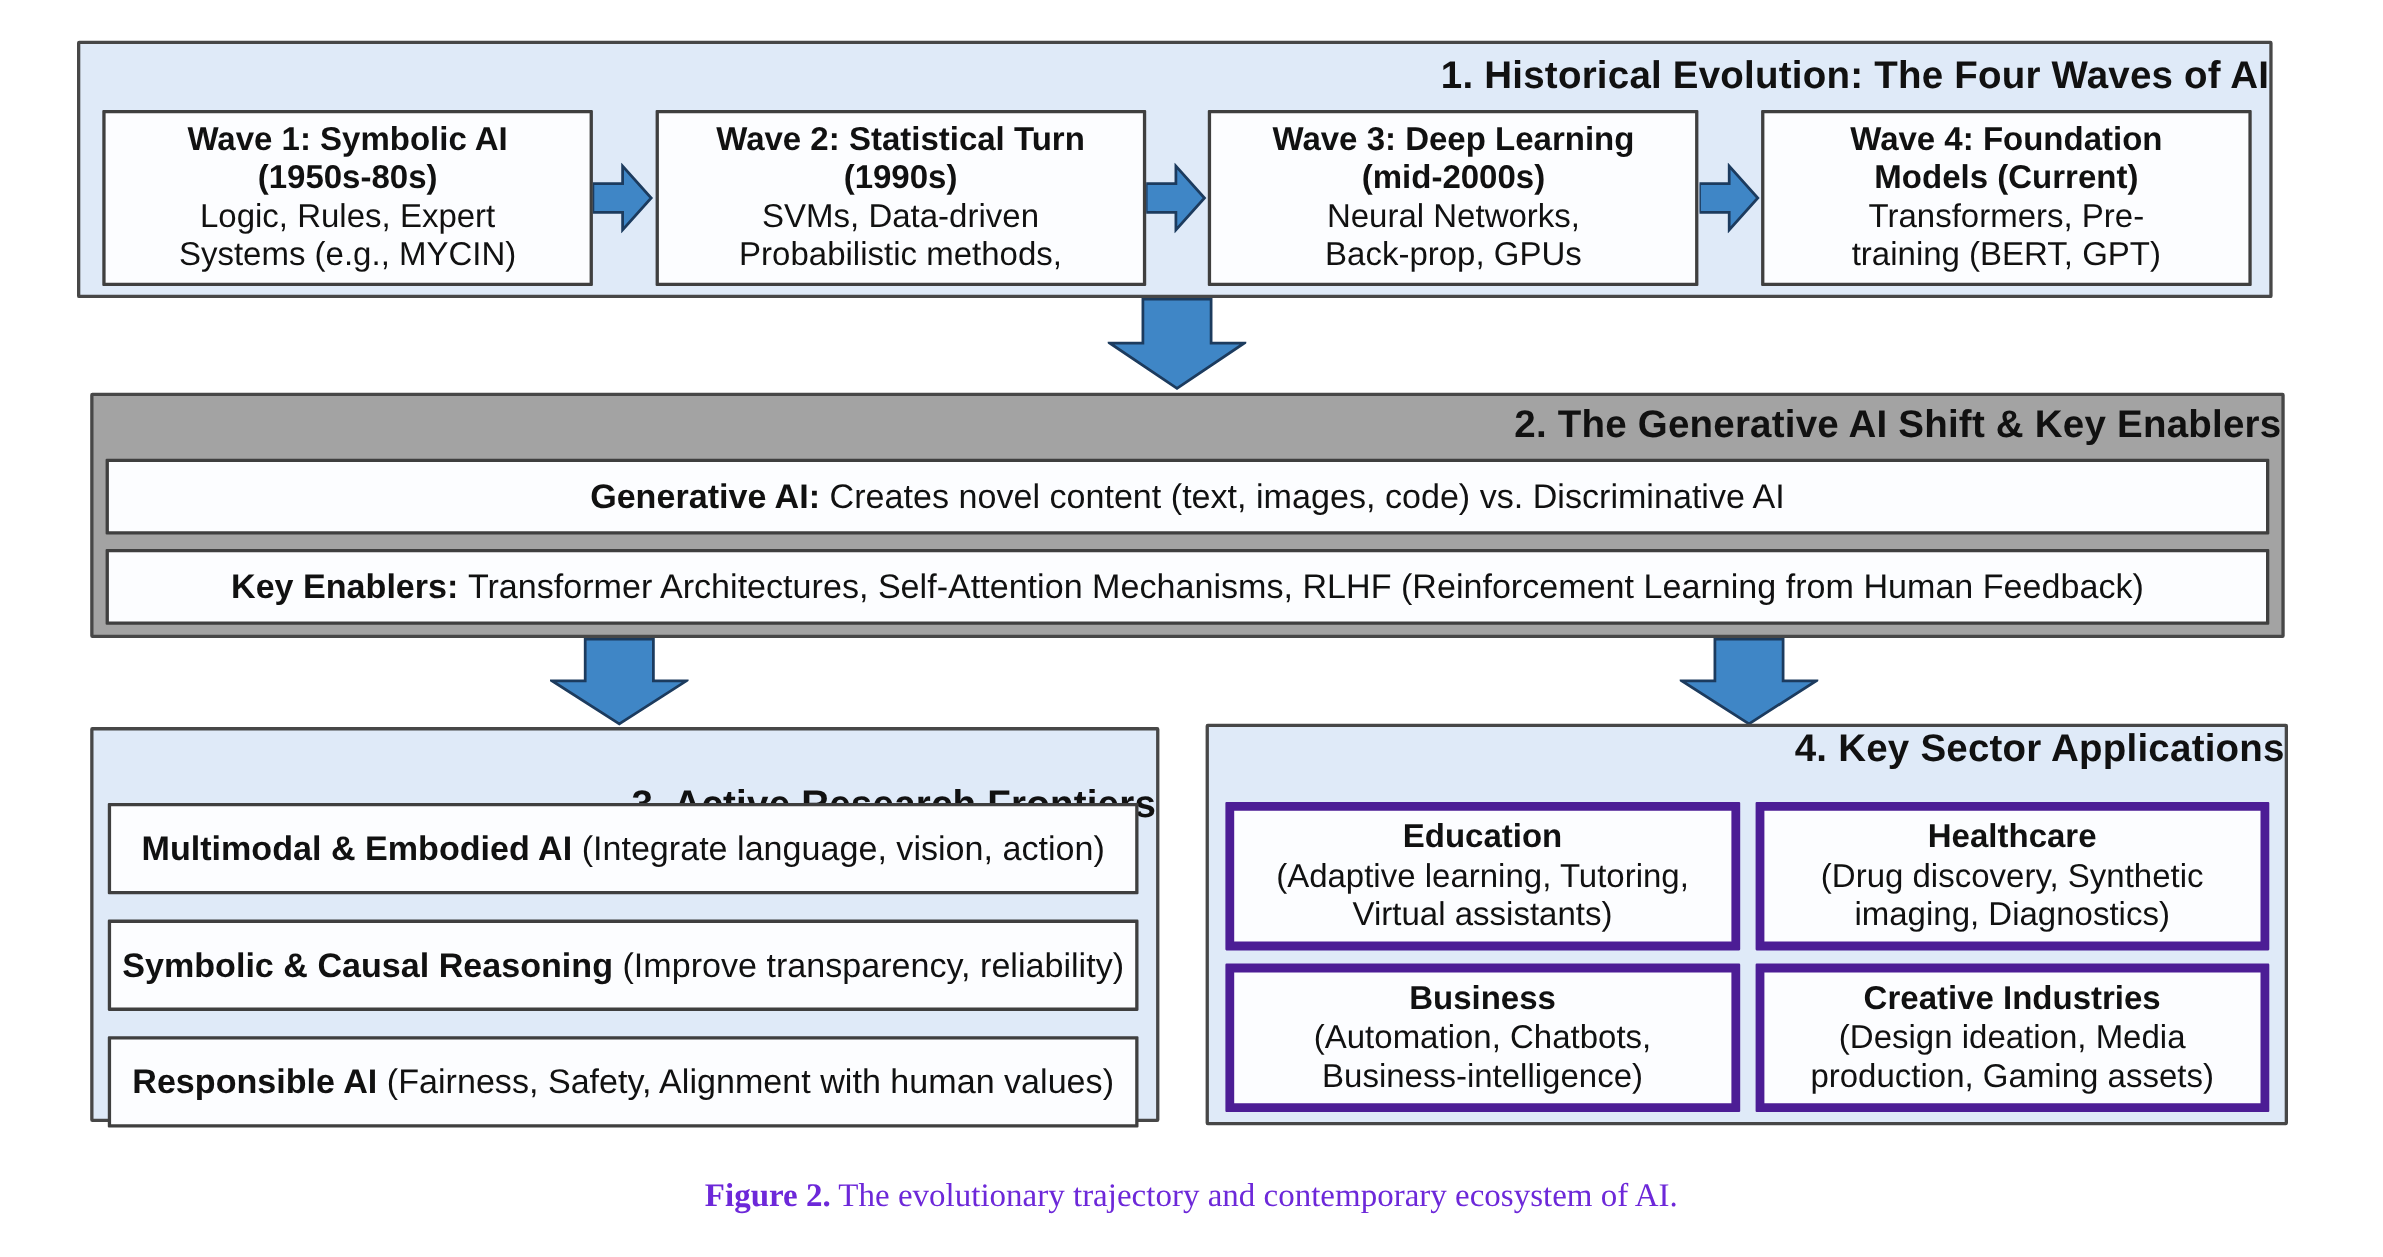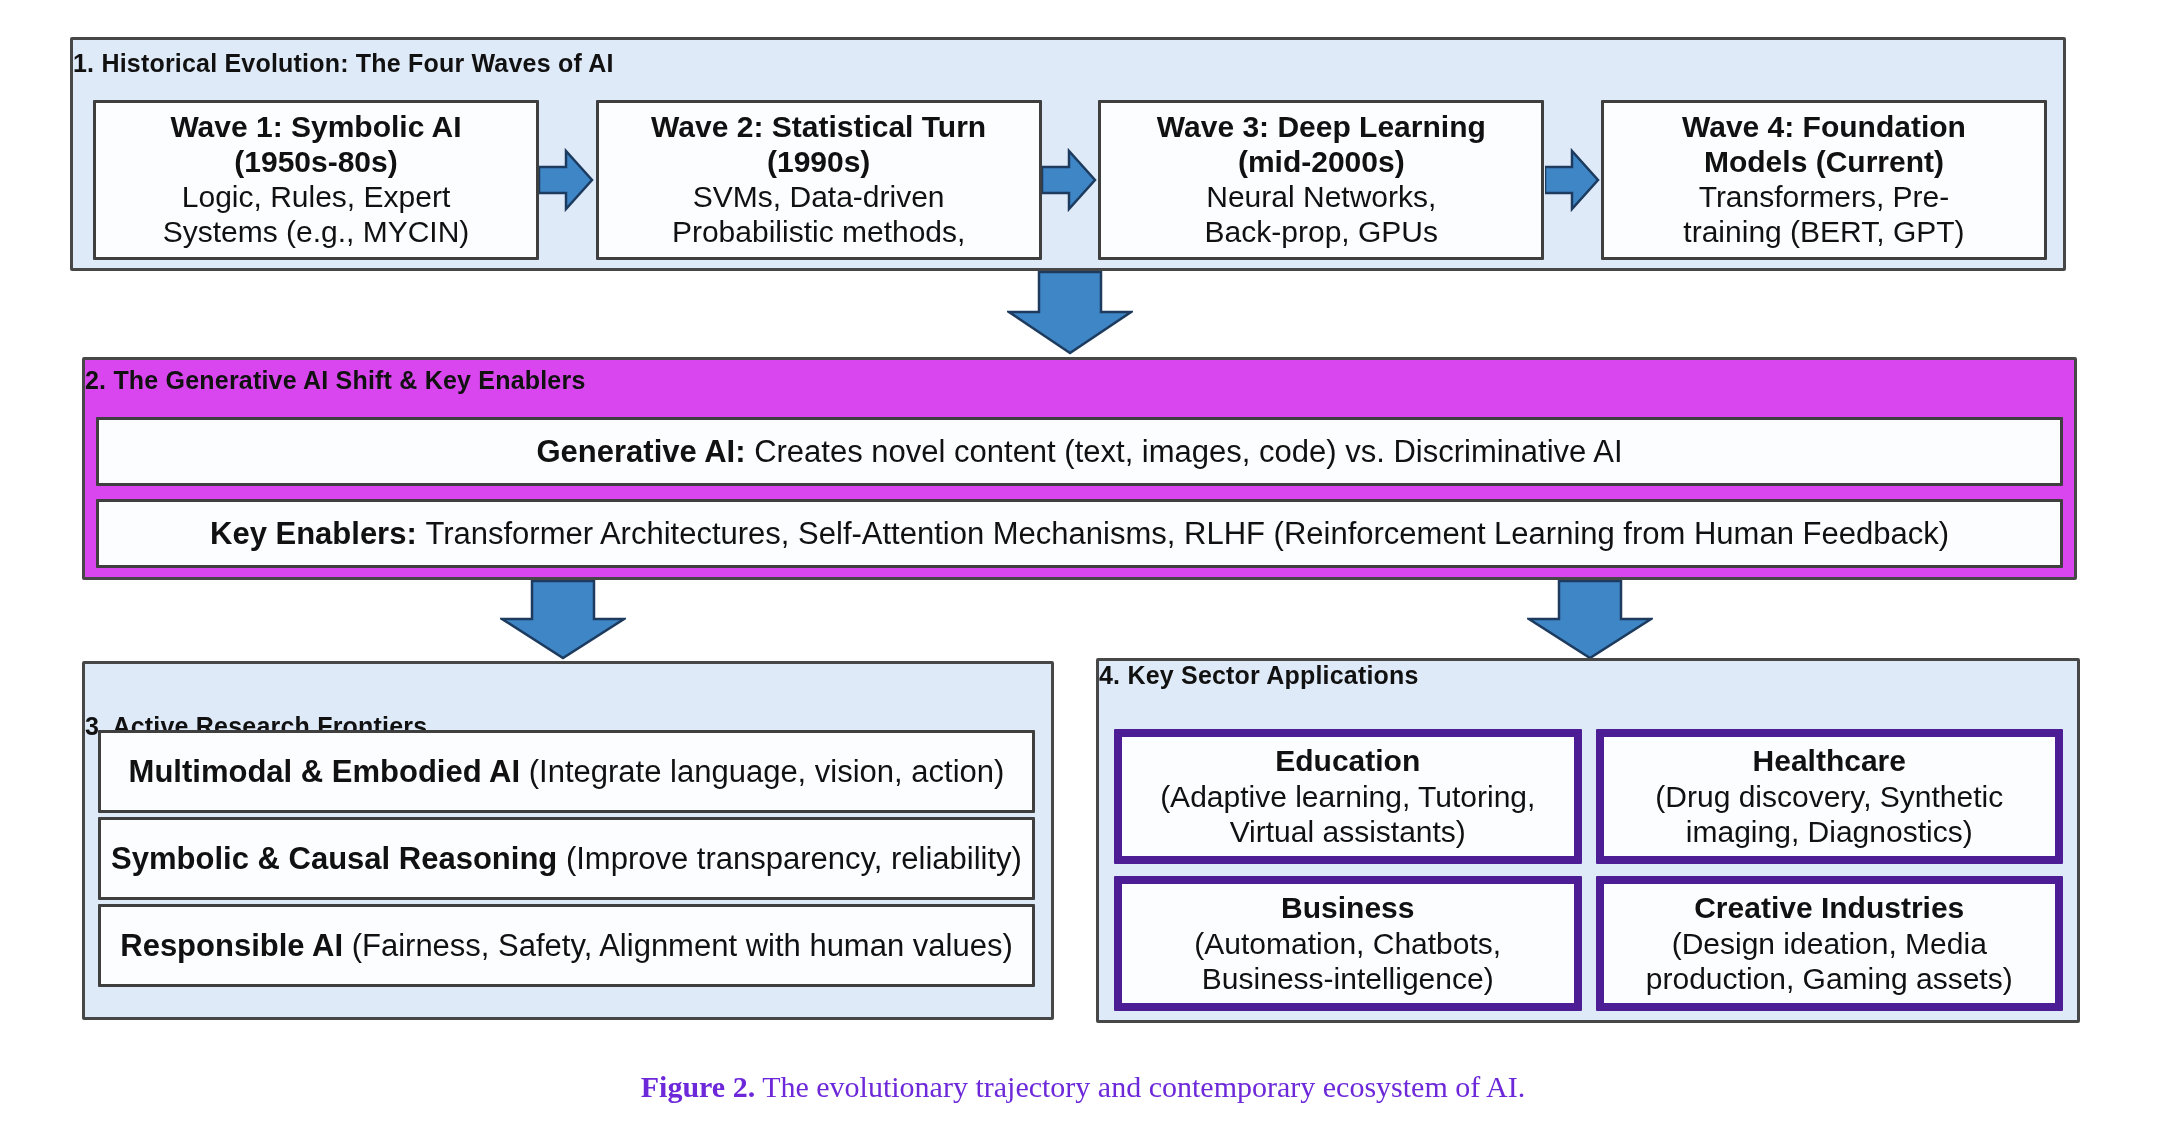--- a/index.html
+++ b/index.html
@@ -1,44 +1,44 @@
 <!DOCTYPE html>
 <html><head>
 <meta charset="utf-8">
 <style>
   html,body{margin:0;padding:0;background:#ffffff;}
   .canvas{
     position:relative;width:2166px;height:1143px;background:#ffffff;
     font-family:"Liberation Sans",sans-serif;color:#111;overflow:hidden;
   }
   .sec{position:absolute;border:3px solid #474747;background:#dfeaf8;box-sizing:border-box;border-radius:2px;}
-  .sec-title{font-weight:bold;font-size:25px;text-align:left;letter-spacing:0.2px;}
+  .sec-title{font-weight:bold;font-size:35px;text-align:right;letter-spacing:0.2px;}
   
   .sec1{left:70px;top:37px;width:1996px;height:234px;}
   .sec1 .sec-title{padding-top:9px;}
   .wave-row{position:absolute;left:20px;right:16px;top:60px;height:160px;display:flex;justify-content:space-between;align-items:center;}
   .wave-box{width:446px;height:160px;box-sizing:border-box;background:#fcfdff;border:3px solid #3f3f3f;
     display:flex;flex-direction:column;justify-content:center;text-align:center;font-size:30px;line-height:1.16;border-radius:1px;}
   .wave-box .b{font-weight:bold;display:block;}
   .wave-box .d{display:block;}
   .arrow-right-svg{flex:none;display:block;}
   
   .block-arrow{position:absolute;}
   
-  .sec2{left:82px;top:357px;width:1995px;height:223px;background:#d946ef;}
+  .sec2{left:82px;top:357px;width:1995px;height:223px;background:#a3a3a3;}
   .sec2 .sec-title{padding-top:6px;}
   .sec2-rows{position:absolute;left:11px;right:11px;top:57px;}
   .wide-row{height:69px;box-sizing:border-box;background:#fcfdff;border:3px solid #3f3f3f;margin-bottom:13px;
     display:flex;align-items:center;justify-content:center;font-size:31px;border-radius:1px;}
   .wide-row .b{font-weight:bold;}
   
   .sec3{left:82px;top:661px;width:972px;height:359px;}
   .sec3 .sec-title{padding-top:22px;margin-top:26px;}
   .sec3-rows{position:absolute;left:13px;right:16px;top:66px;}
-  .frontier-row{height:83px;box-sizing:border-box;background:#fcfdff;border:3px solid #3f3f3f;margin-bottom:4px;
+  .frontier-row{height:83px;box-sizing:border-box;background:#fcfdff;border:3px solid #3f3f3f;margin-bottom:23px;
     display:flex;align-items:center;justify-content:center;font-size:31px;border-radius:1px;}
   .frontier-row .b{font-weight:bold;}
   
   .sec4{left:1096px;top:658px;width:984px;height:365px;}
   .sec4 .sec-title{}
   .app-grid{position:absolute;left:15px;right:14px;top:68px;display:grid;grid-template-columns:1fr 1fr;
     column-gap:14px;row-gap:12px;grid-auto-rows:135px;}
   .app-cell{box-sizing:border-box;background:#fcfdff;border:8px solid #4c1d95;display:flex;flex-direction:column;
     justify-content:center;text-align:center;font-size:30px;line-height:1.18;border-radius:1px;}
   .app-cell .b{font-weight:bold;display:block;}

